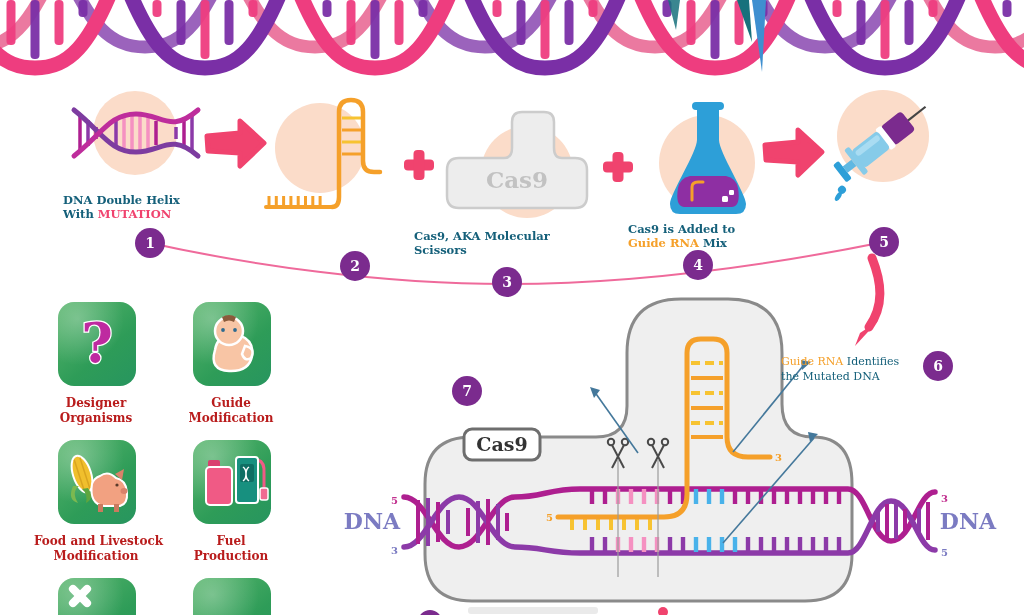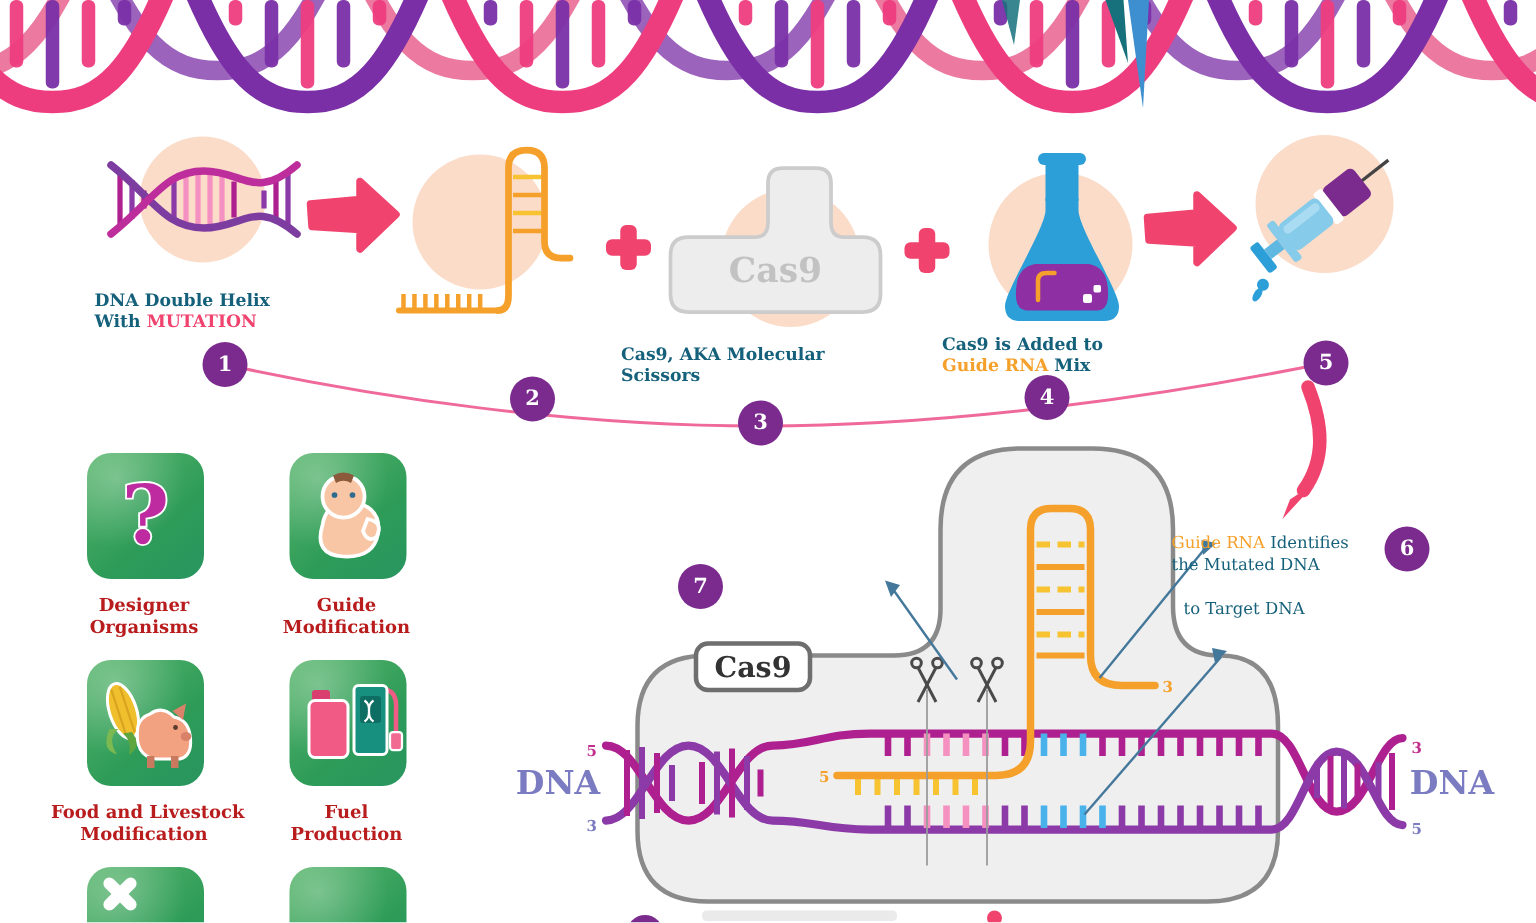--- a/index.html
+++ b/index.html
@@ -430,16 +430,15 @@
 <div class="card-label" style="left:175px;top:534px;width:112px;">
   <div>Fuel</div>
   <div>Production</div>
 </div>
 
 <div class="ann" style="left:781px;top:354px;width:140px;">
   <div><span class="hl-o">Guide RNA</span><span> Identifies</span></div>
   <div>the Mutated DNA</div>
 </div>
 <div class="ann" style="left:789px;top:398px;width:190px;">
-  <div>to Target DNA</div>
 </div>
 
 </div>
 
 </body></html>

